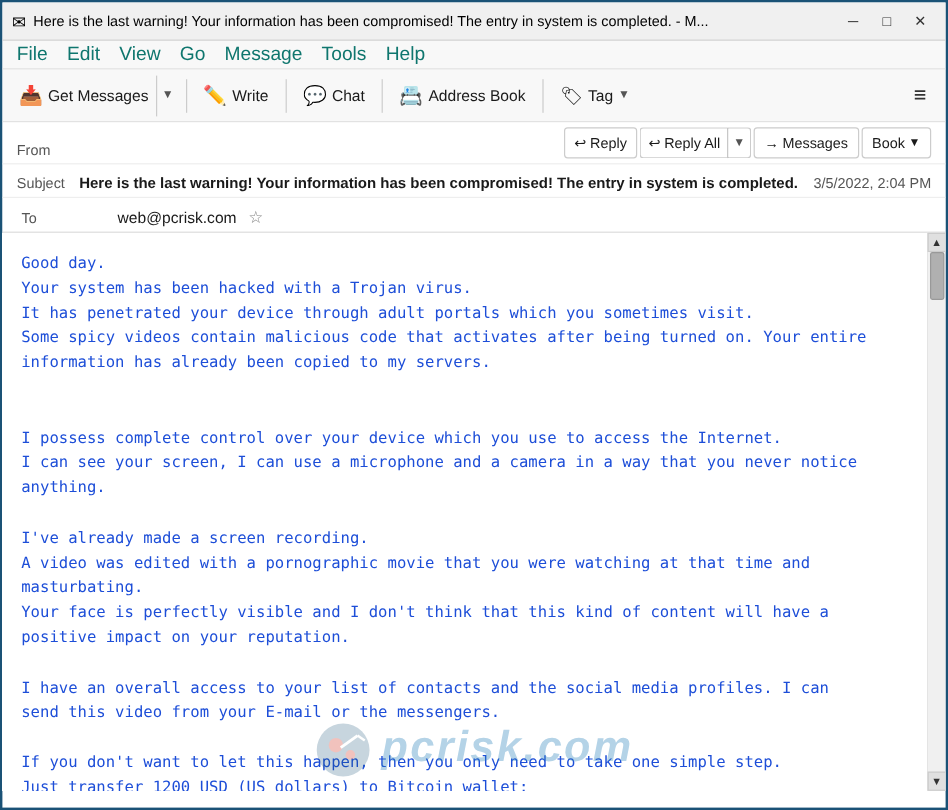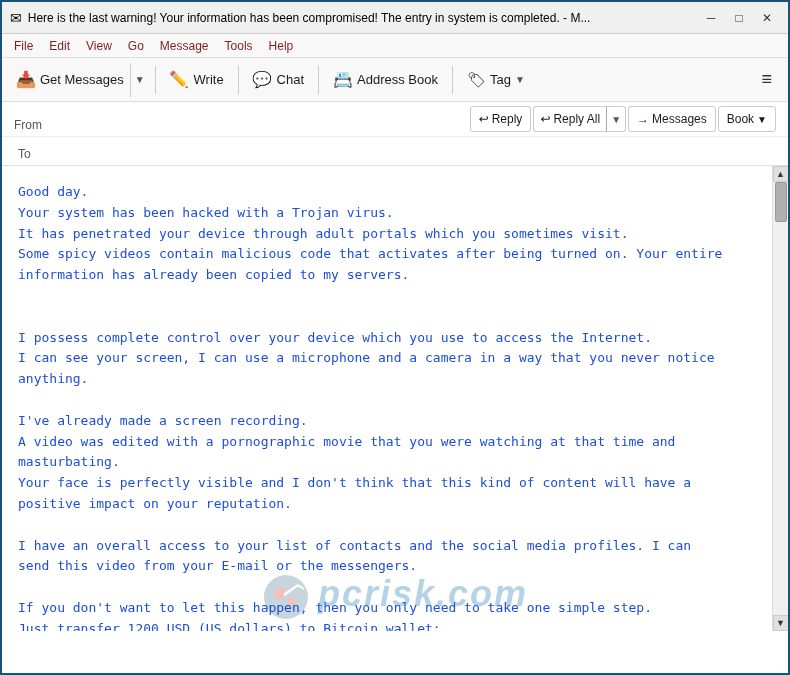--- a/index.html
+++ b/index.html
@@ -52,23 +52,23 @@
     .menu-bar {
       background: #f8f8f8;
       height: 24px;
       display: flex;
       align-items: center;
       padding: 0 4px;
       border-bottom: 1px solid #ddd;
     }
     .menu-item {
       padding: 2px 8px;
-      font-size: 12px;
-      cursor: pointer;
-      color: #7f1d1d;
+      font-size: 16px;
+      cursor: pointer;
+      color: #0f766e;
     }
 
     
     .toolbar {
       background: #f8f8f8;
       height: 44px;
       display: flex;
       align-items: center;
       padding: 0 8px;
       border-bottom: 1px solid #ddd;
@@ -401,23 +401,32 @@
         <span>Messages</span>
       </button>
 
       <button class="reply-btn">
         <span>Book</span>
         <span style="font-size:10px;">▼</span>
       </button>
     </div>
   </div>
 
+  <div class="email-header-row">
+    <span class="field-label">Subject</span>
+    <span class="field-value subject">Here is the last warning! Your information has been compromised! The entry in system is completed.</span>
+    <span class="timestamp">3/5/2022, 2:04 PM</span>
+  </div>
 
   <div class="email-header-row">
     <span class="field-label" style="padding-left:4px;">To</span>
+    <span class="field-value">
+      <span>web@pcrisk.com</span>
+      <span class="star-icon">☆</span>
+    </span>
   </div>
 </div>
 
 <div class="email-body-container">
   <div class="email-body">
     <p>Good day.
 Your system has been hacked with a Trojan virus.
 It has penetrated your device through adult portals which you sometimes visit.
 Some spicy videos contain malicious code that activates after being turned on. Your entire
 information has already been copied to my servers.

